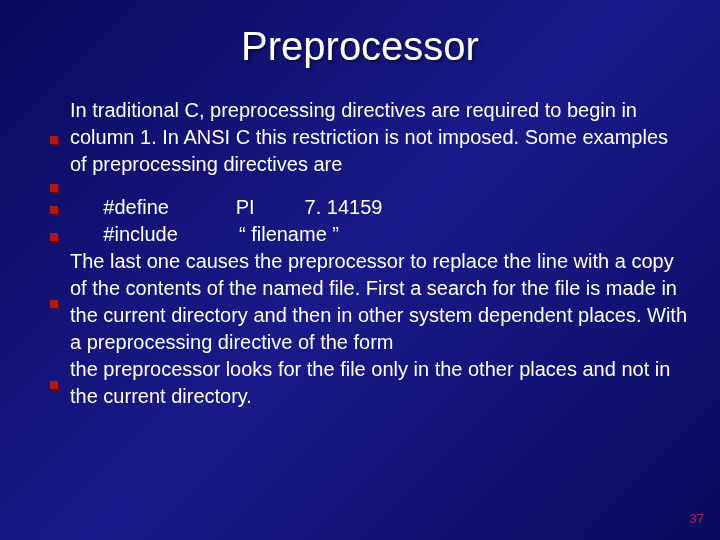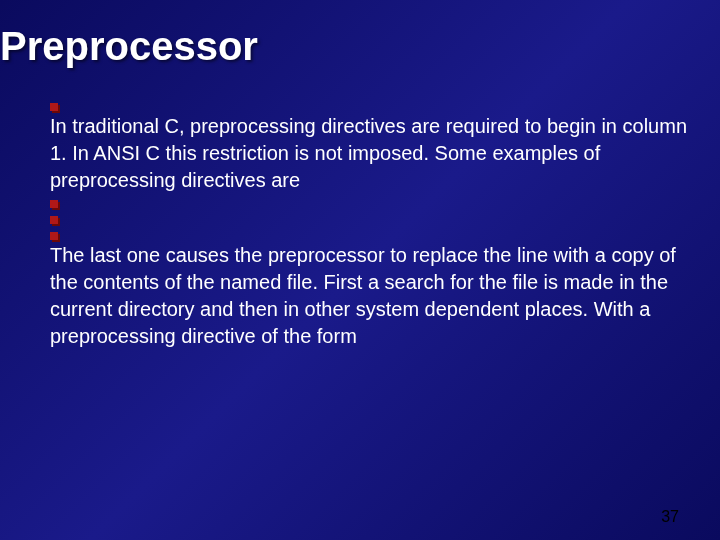--- a/index.html
+++ b/index.html
@@ -6,38 +6,37 @@
   body {
     width: 720px;
     height: 540px;
     background: linear-gradient(135deg, #0a0a5e 0%, #1a1a8a 50%, #0a0a5e 100%);
     font-family: Arial, sans-serif;
     color: #fff;
     overflow: hidden;
     position: relative;
   }
   .title {
-    text-align: left;
+    text-align: center;
     font-size: 40px;
-    font-weight: bold;
+    font-weight: normal;
     color: #fff;
     padding-top: 24px;
     padding-bottom: 28px;
     text-shadow: 2px 2px 3px rgba(0,0,0,0.5);
   }
   .content {
     padding-left: 50px;
     padding-right: 30px;
   }
   .item {
     display: flex;
-    align-items: flex-start;
+    align-items: center;
     margin-bottom: 0px;
     line-height: 1.35;
-    flex-direction: column;
   }
   .bullet {
     width: 10px;
     height: 10px;
     flex-shrink: 0;
     margin-top: 6px;
     margin-right: 10px;
     position: relative;
   }
   .bullet::before {
@@ -61,40 +60,49 @@
   .text {
     font-size: 20px;
     color: #fff;
   }
   .code-line .text {
     white-space: pre;
   }
   .page-num {
     position: absolute;
     bottom: 14px;
-    right: 41px;
-    color: #000000;
-    font-size: 16px;
+    right: 16px;
+    color: #be185d;
+    font-size: 13px;
   }
 </style>
 </head>
 <body>
 
 <div class="title">Preprocessor</div>
 
 <div class="content">
   <div class="item">
     <div class="bullet"></div>
     <div class="text">In traditional C, preprocessing directives are required to begin in column 1. In ANSI C this restriction is not imposed. Some examples of preprocessing directives are</div>
   </div>
   <div class="item code-line">
     <div class="bullet"></div>
   </div>
   <div class="item code-line">
     <div class="bullet"></div>
+    <div class="text">      #define            PI         7. 14159</div>
+  </div>
+  <div class="item code-line">
+    <div class="bullet"></div>
+    <div class="text">      #include           “ filename ”</div>
   </div>
   <div class="item">
     <div class="bullet"></div>
     <div class="text">The last one causes the preprocessor to replace the line with a copy of the contents of the named file. First a search for the file is made in the current directory and then in other system dependent places. With a preprocessing directive of the form</div>
+  </div>
+  <div class="item">
+    <div class="bullet"></div>
+    <div class="text">the preprocessor looks for the file only in the other places and not in the current directory.</div>
   </div>
 </div>
 
 <div class="page-num">37</div>
 
 </body></html>

